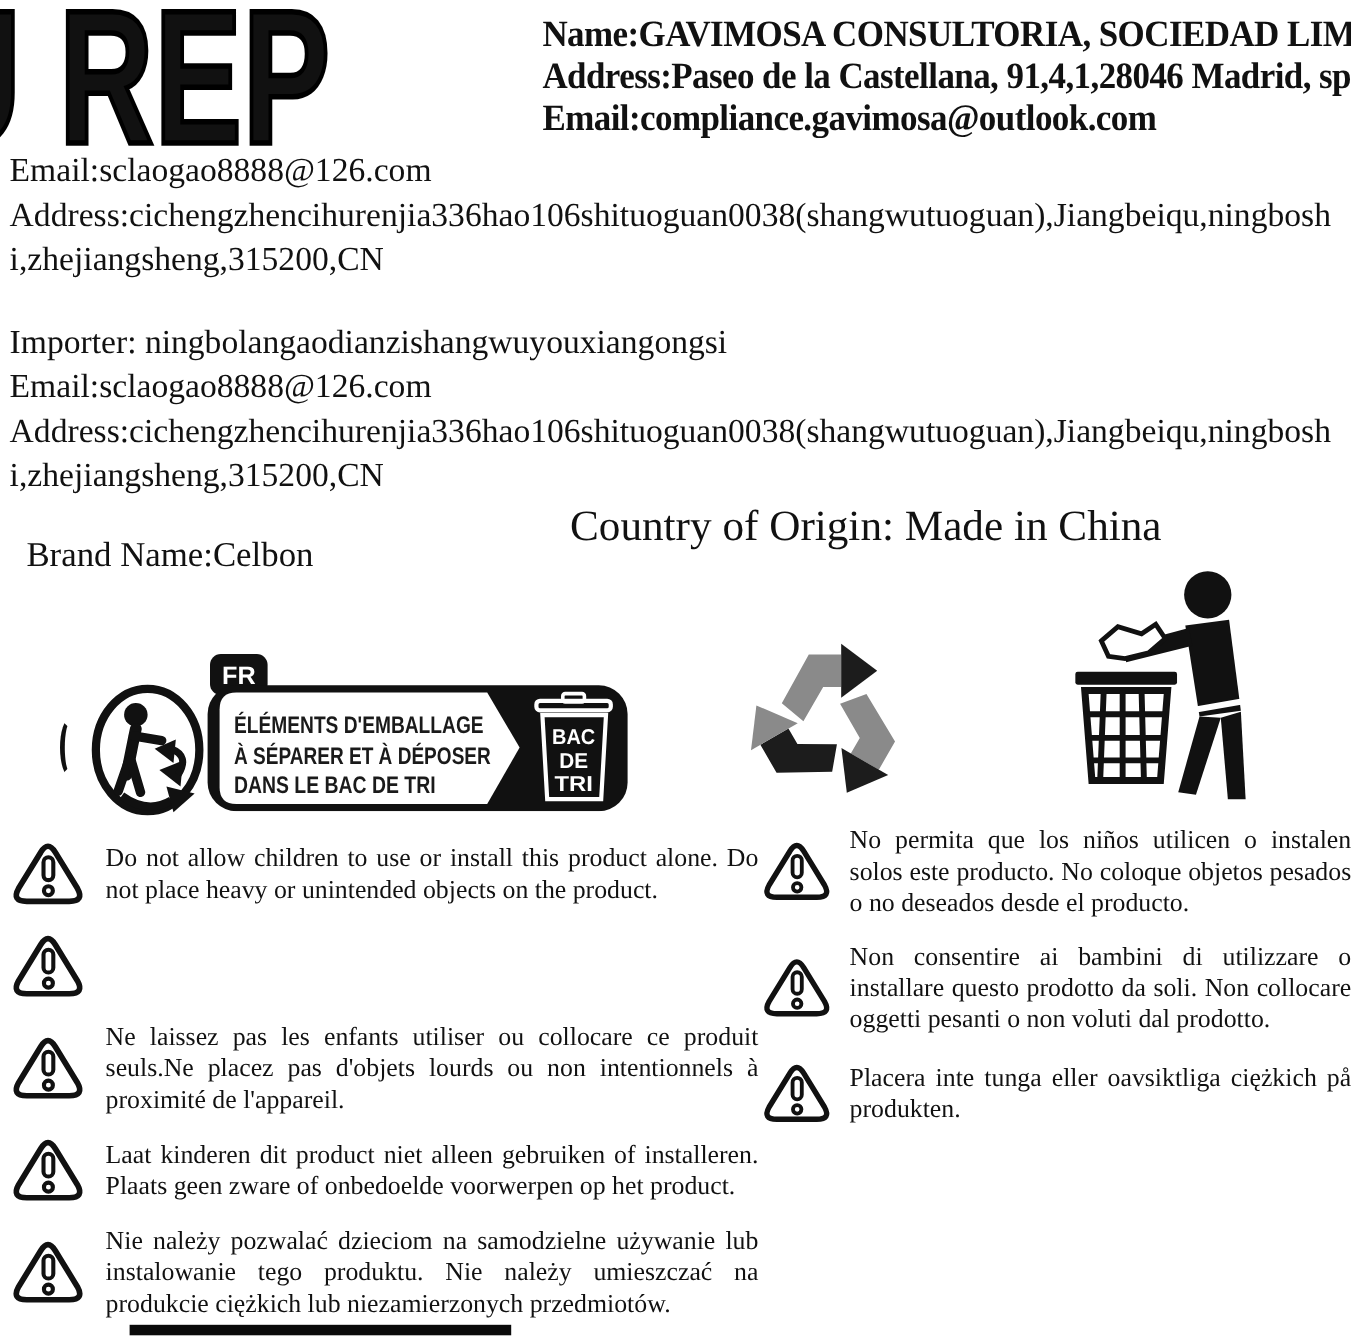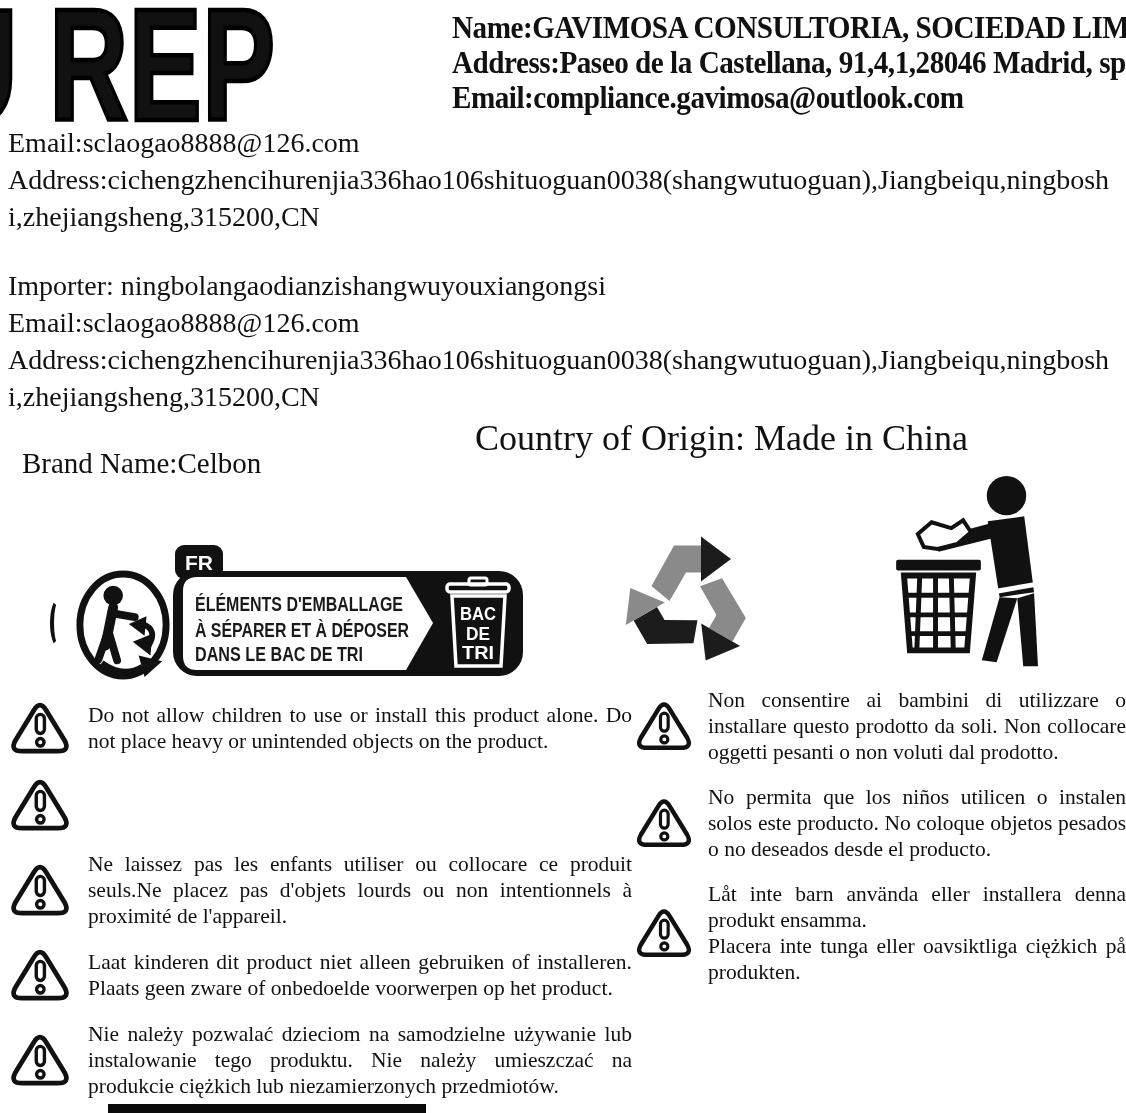--- a/index.html
+++ b/index.html
@@ -185,33 +185,32 @@
         </svg>
       <div class="wtext">Nie należy pozwalać dzieciom na samodzielne używanie lub instalowanie tego produktu. Nie należy umieszczać na produkcie ciężkich lub niezamierzonych przedmiotów.</div>
     </div>
   </div>
 
   <div class="col-right">
     <div class="witem">
       <svg class="wicon" width="64" height="60" viewBox="0 0 100 90">
           <use href="#warn-tri"></use>
         </svg>
+      <div class="wtext">No permita que los niños utilicen o instalen solos este producto. No coloque objetos pesados o no deseados desde el producto.</div>
+    </div>
+    <div class="witem">
+      <svg class="wicon" width="64" height="60" viewBox="0 0 100 90">
+          <use href="#warn-tri"></use>
+        </svg>
       <div class="wtext">Non consentire ai bambini di utilizzare o installare questo prodotto da soli. Non collocare oggetti pesanti o non voluti dal prodotto.</div>
     </div>
     <div class="witem">
       <svg class="wicon" width="64" height="60" viewBox="0 0 100 90">
           <use href="#warn-tri"></use>
         </svg>
-      <div class="wtext">No permita que los niños utilicen o instalen solos este producto. No coloque objetos pesados o no deseados desde el producto.</div>
-    </div>
-    <div class="witem">
-      <svg class="wicon" width="64" height="60" viewBox="0 0 100 90">
-          <use href="#warn-tri"></use>
-        </svg>
       <div>
-        <div class="wtext">Låt inte barn använda eller installera denna produkt ensamma.</div>
         <div class="wtext">Placera inte tunga eller oavsiktliga ciężkich på produkten.</div>
       </div>
     </div>
   </div>
 </div>
 
 <div class="bottom-bar"></div>
 
 </body></html>

